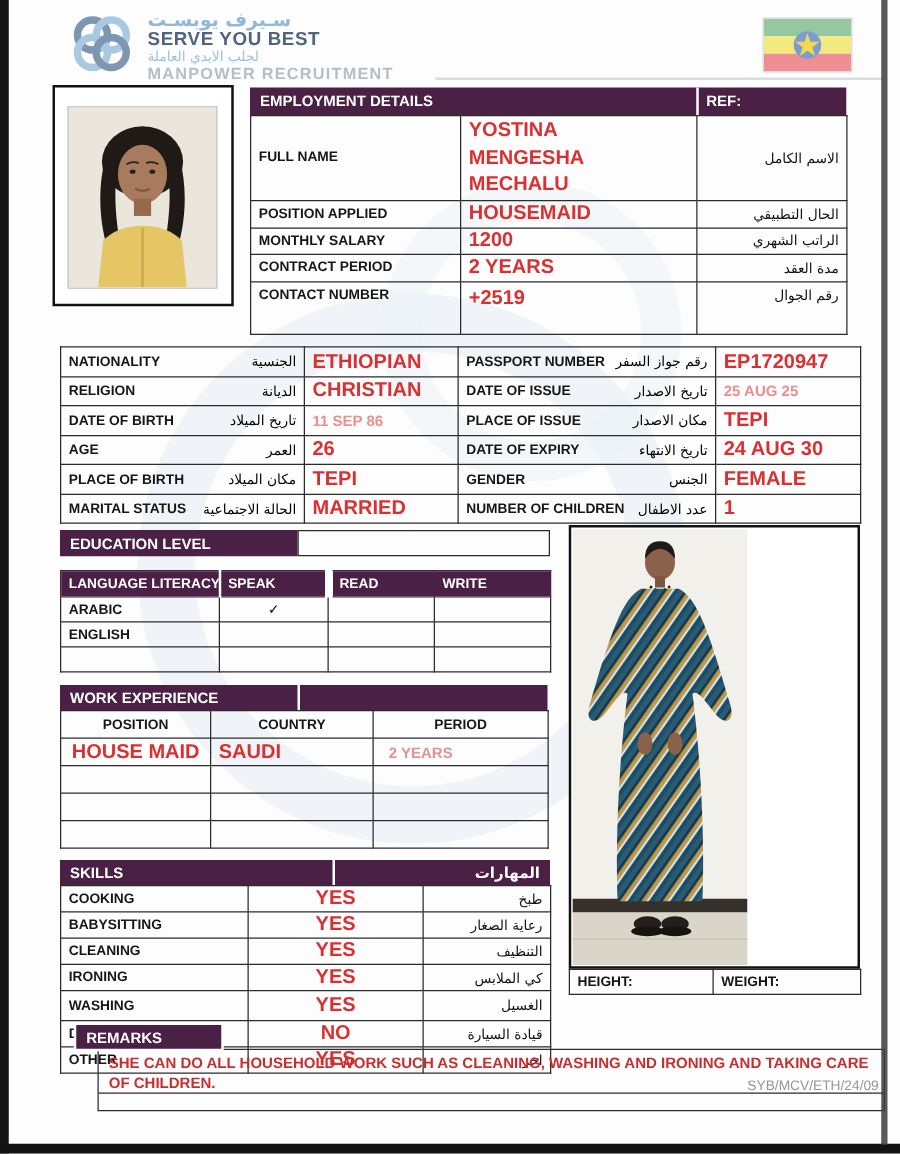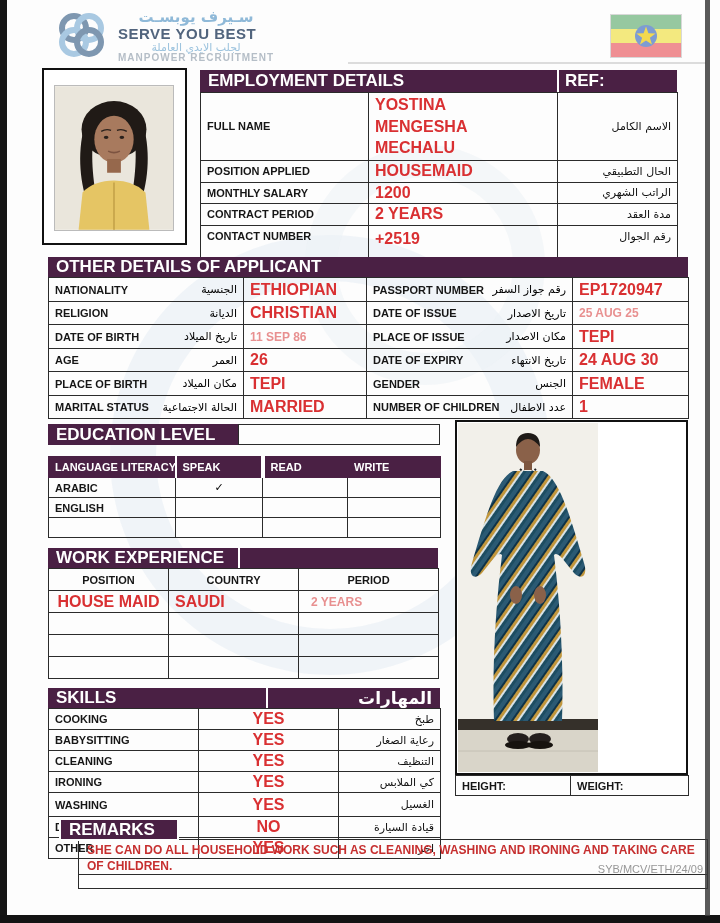--- a/index.html
+++ b/index.html
@@ -11,28 +11,28 @@
   .edge-left { left:0; top:0; width:7px; height:923px; background:#151515; z-index:5; }
   .edge-bottom { left:0; top:915px; width:720px; height:8px; background:#131313; z-index:5; }
   .edge-right { left:705px; top:0; width:5px; height:916px; background:#3c3c3c; opacity:.85; z-index:5; }
   .shadow-line { left:348px; top:62px; width:358px; height:2px; background:#dcdcdc; z-index:1; }
   
   .wm1 { left:110px; top:235px; width:440px; height:440px; border:46px solid #e7eef5; border-radius:50%; opacity:.6; z-index:0; }
   .wm2 { left:305px; top:145px; width:240px; height:240px; border:32px solid #ebf1f6; border-radius:50%; opacity:.5; z-index:0; }
   
   .logo-wrap { left:52px; top:8px; width:300px; height:58px; display:flex; align-items:center; gap:8px; z-index:2; }
   .logo-text { display:flex; flex-direction:column; line-height:1.05; }
-  .logo-ar { color:#8fb9d8; font-size:15px; font-weight:bold; font-family:"DejaVu Sans", sans-serif;text-align:center; }
+  .logo-ar { color:#8fb9d8; font-size:15px; font-weight:bold; font-family:"DejaVu Sans", sans-serif; }
   .logo-en { color:#51647d; font-size:15px; font-weight:bold; letter-spacing:.5px; }
-  .logo-ar2 { color:#9cc3de; font-size:11px; font-family:"DejaVu Sans", sans-serif;text-align:center; }
-  .logo-sub { color:#b5bec7; font-size:10px; letter-spacing:1px; font-weight:bold; }
+  .logo-ar2 { color:#9cc3de; font-size:11px; font-family:"DejaVu Sans", sans-serif; }
+  .logo-sub { color:#b5bec7; font-size:13px; letter-spacing:1px; font-weight:bold; }
   
   .flag { left:610px; top:14px; width:72px; height:44px; border:1px solid #d8d8d8; z-index:2; }
   
-  .pbar { background:#4a2044; color:#fff; font-weight:bold; font-size:17px; display:flex; align-items:center; padding:0 8px; z-index:2; }
+  .pbar { background:#4a2044; color:#fff; font-weight:bold; font-size:12px; display:flex; align-items:center; padding:0 8px; z-index:2; }
   .pbar .div { position:absolute; top:0; bottom:0; width:2px; background:#fff; }
   .ar { font-family:"DejaVu Sans", sans-serif; direction:rtl; }
   
   table { border-collapse:collapse; table-layout:fixed; background:transparent;padding-left:30px; }
   td { border:1px solid #2b2b2b; font-size:11px; padding:1px 6px; overflow:hidden; white-space:nowrap; vertical-align:middle; }
   .lbl { font-weight:bold; color:#161616; }
   .val { color:#d93032; font-weight:bold; font-size:16px; }
   .val-light { color:#e89090; font-weight:bold; font-size:12px; }
   .arlbl { text-align:right; font-family:"DejaVu Sans", sans-serif; direction:rtl; font-size:11px; color:#111; }
   .lblflex { display:flex; justify-content:space-between; align-items:center; gap:4px; }
@@ -134,23 +134,20 @@
       <td class="arlbl">مدة العقد</td>
     </tr>
     <tr style="height:42px">
       <td class="lbl" style="vertical-align:top;padding-top:4px">CONTACT NUMBER</td>
       <td class="val" style="vertical-align:top;padding-top:4px">+2519</td>
       <td class="arlbl" style="vertical-align:top;padding-top:4px">رقم الجوال</td>
     </tr>
   </tbody>
     </table>
 
-  <div class="abs pbar" style="left:48px;top:257px;width:640px;height:20px">
-    <span>OTHER DETAILS OF APPLICANT</span>
-  </div>
   <table class="abs z1" style="left:48px;top:277px;width:640px">
     <tbody>
         <tr style="height:24px">
       <td style="width:195px">
             <div class="lblflex">
               <span class="lbl">NATIONALITY</span>
               <span class="ar">الجنسية</span>
             </div>
           </td>
       <td style="width:123px" class="val">ETHIOPIAN</td>
@@ -248,21 +245,21 @@
   <div class="abs pbar" style="left:48px;top:424px;width:190px;height:21px">
     <span>EDUCATION LEVEL</span>
   </div>
   <div class="abs z1" style="left:238px;top:424px;width:202px;height:21px;border:1px solid #2b2b2b"></div>
 
   <table class="abs z1" style="left:48px;top:456px;width:392px">
     <tbody>
         <tr style="height:21px">
       <td style="width:127px;background:#4a2044;color:#fff;font-weight:bold;border-color:#4a2044">LANGUAGE LITERACY</td>
       <td style="width:87px;background:#4a2044;color:#fff;font-weight:bold;border-left:2px solid #fff;border-color:#4a2044;border-left-color:#fff">SPEAK</td>
-      <td style="width:85px;background:#4a2044;color:#fff;font-weight:bold;border-left:4px solid #0f766e;border-color:#4a2044;border-left-color:#fff">READ</td>
+      <td style="width:85px;background:#4a2044;color:#fff;font-weight:bold;border-left:6px solid #0f766e;border-color:#4a2044;border-left-color:#fff">READ</td>
       <td style="width:93px;background:#4a2044;color:#fff;font-weight:bold;border-left:1px solid #ec4899;border-color:#4a2044;border-left-color:#fff">WRITE</td>
     </tr>
     <tr style="height:20px">
       <td class="lbl">ARABIC</td>
       <td class="ctr">✓</td>
       <td class="ctr"></td>
       <td class="ctr"></td>
     </tr>
     <tr style="height:20px">
       <td class="lbl">ENGLISH</td>

